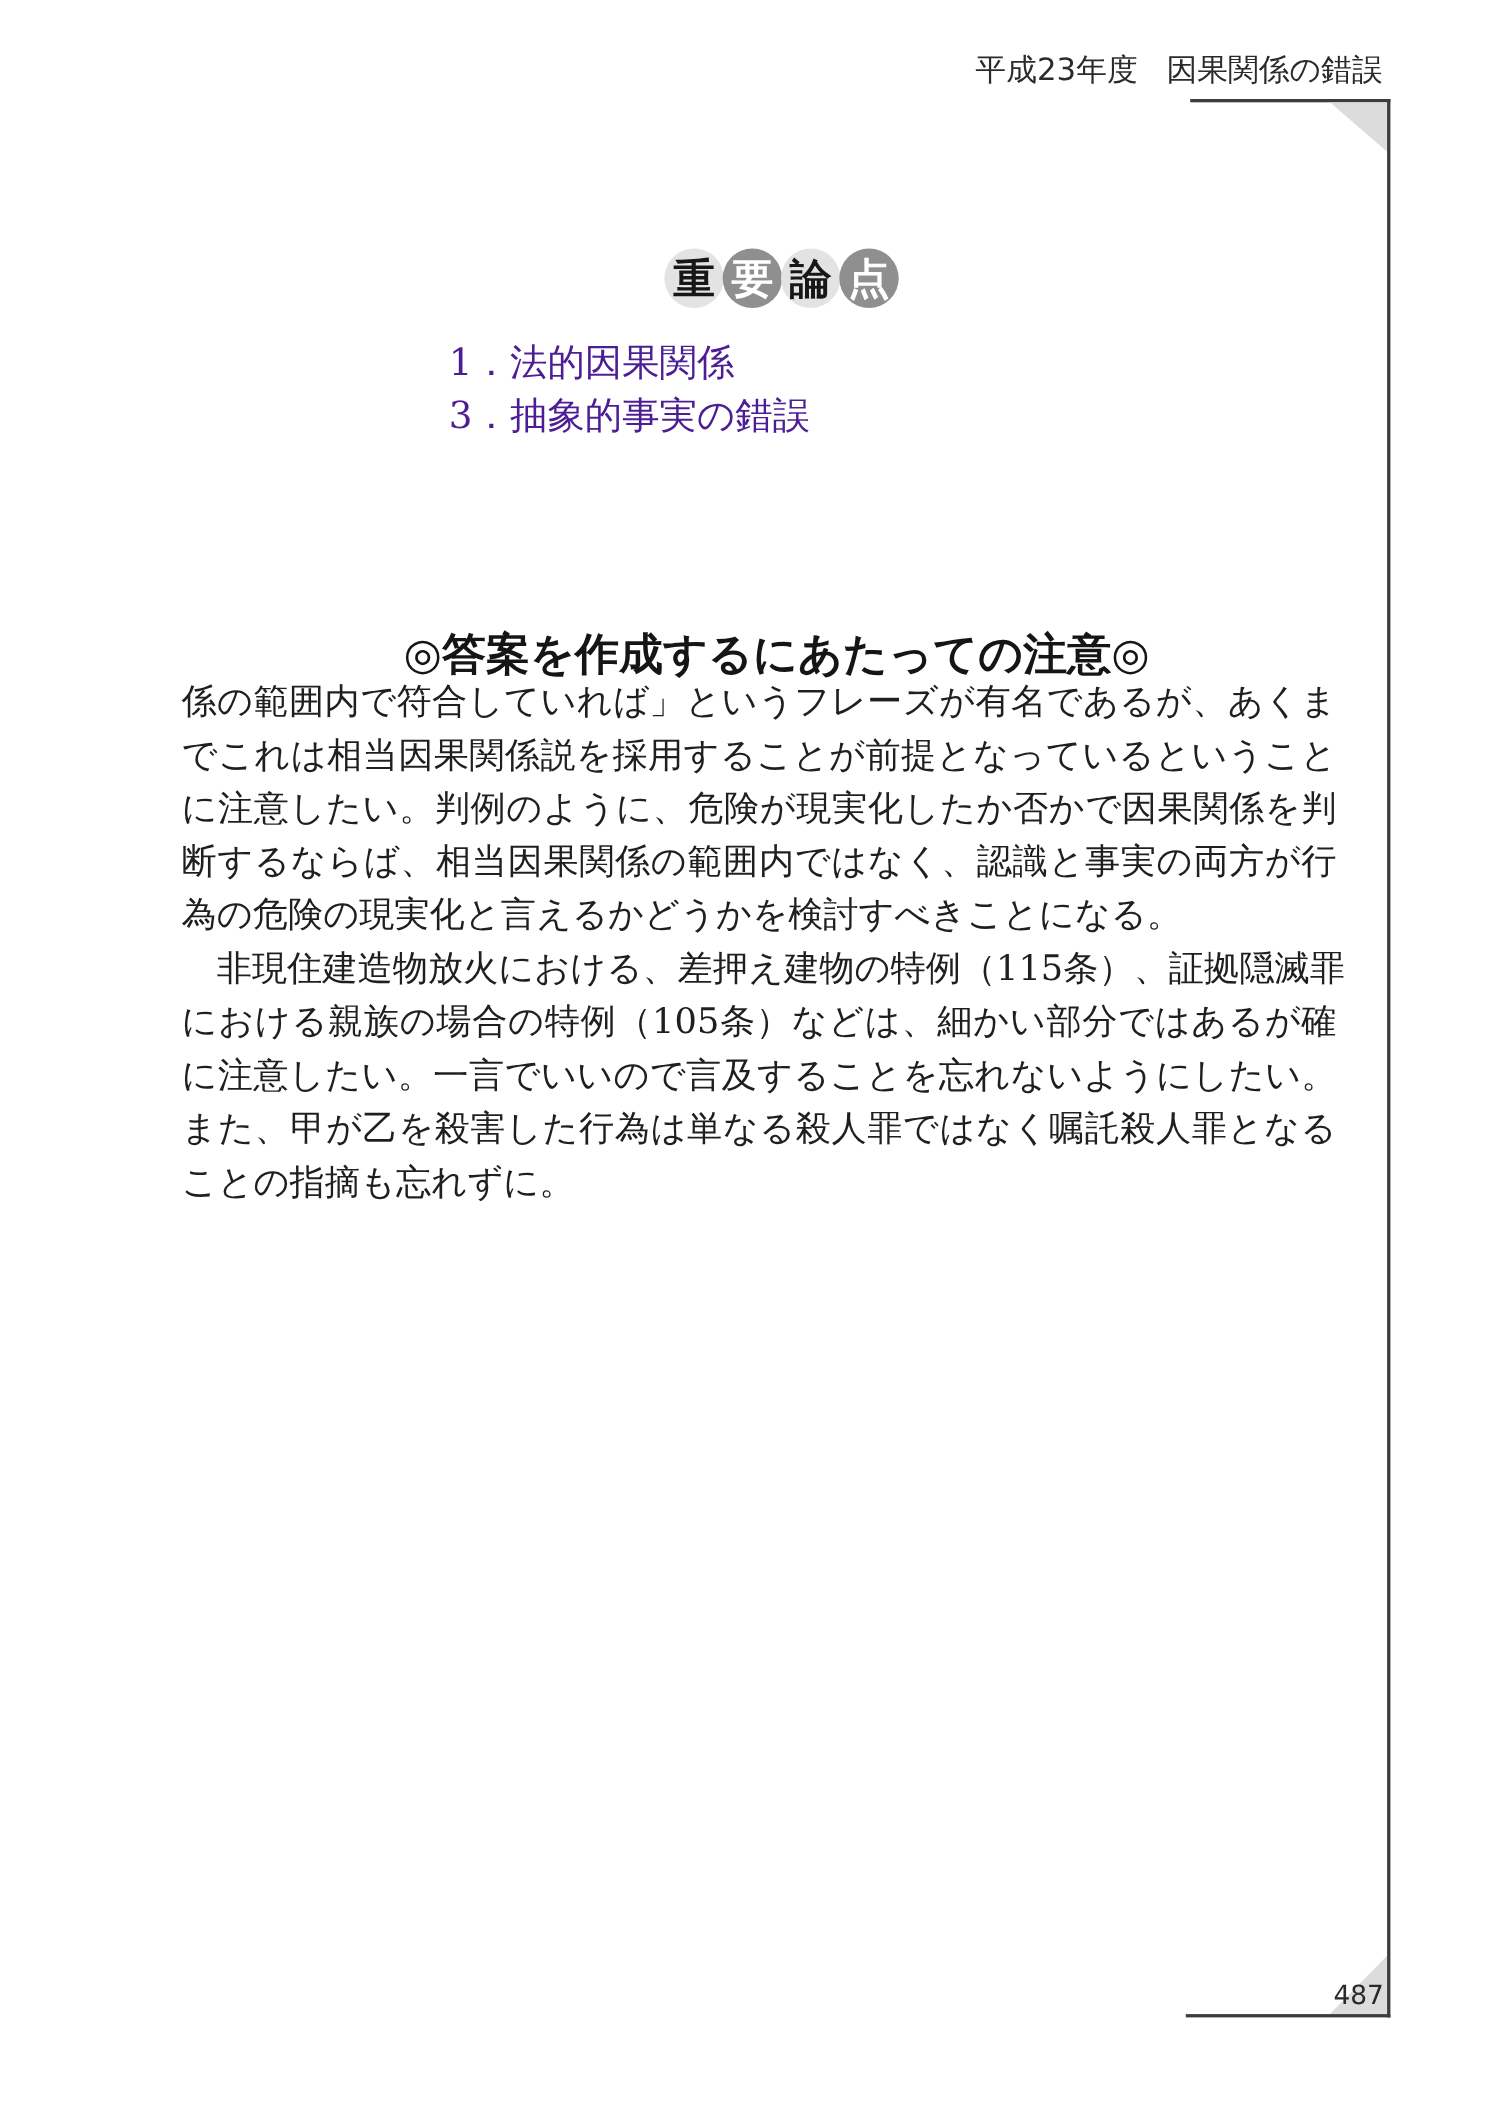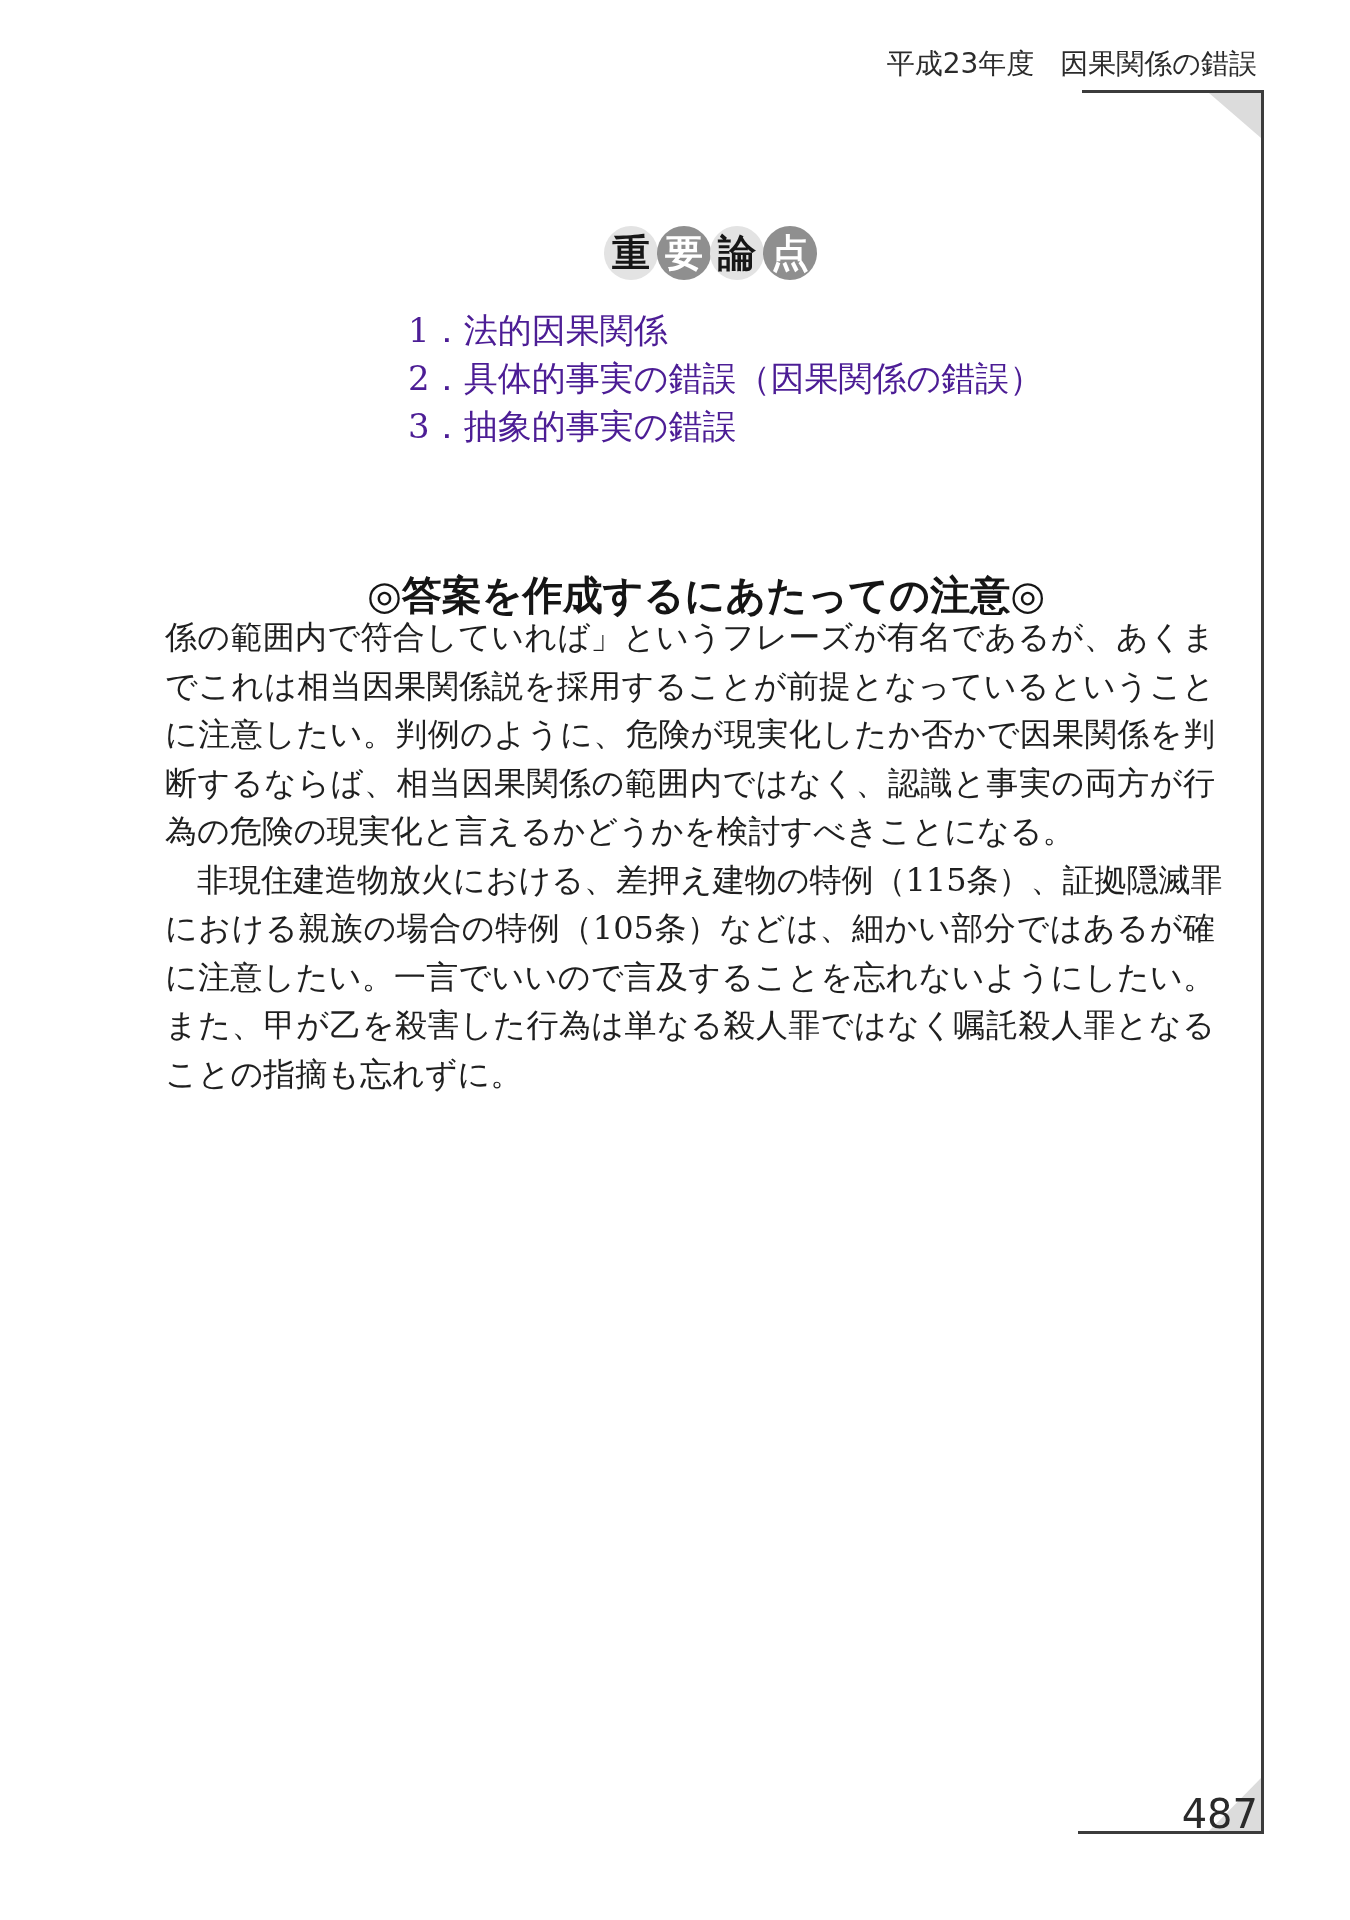--- a/index.html
+++ b/index.html
@@ -116,21 +116,21 @@
     text-align: left;
     text-align-last: left;
   }
 
   
   .page-number {
     position: absolute;
     top: 1796px;
     right: 92px;
     font-family: "DejaVu Sans", "Liberation Sans", sans-serif;
-    font-size: 40px;
+    font-size: 24px;
     line-height: 36px;
     color: #2a2a2a;
   }
 </style>
 </head>
 <body>
 
 <div class="page">
 
   <div class="running-header">
@@ -145,21 +145,20 @@
 
   <div class="badge">
     <span class="circle light">重</span>
     <span class="circle dark">要</span>
     <span class="circle light">論</span>
     <span class="circle dark">点</span>
   </div>
 
   <div class="topics">
     <div class="topic-item">1．法的因果関係</div>
-    <div class="topic-item">2．具体的事実の錯誤（因果関係の錯誤）</div>
     <div class="topic-item">3．抽象的事実の錯誤</div>
   </div>
 
   <h2 class="notice-heading">◎答案を作成するにあたっての注意◎</h2>
 
   <div class="notice-body">
     <div class="body-line">係の範囲内で符合していれば」というフレーズが有名であるが、あくま</div>
     <div class="body-line">でこれは相当因果関係説を採用することが前提となっているということ</div>
     <div class="body-line">に注意したい。判例のように、危険が現実化したか否かで因果関係を判</div>
     <div class="body-line">断するならば、相当因果関係の範囲内ではなく、認識と事実の両方が行</div>

